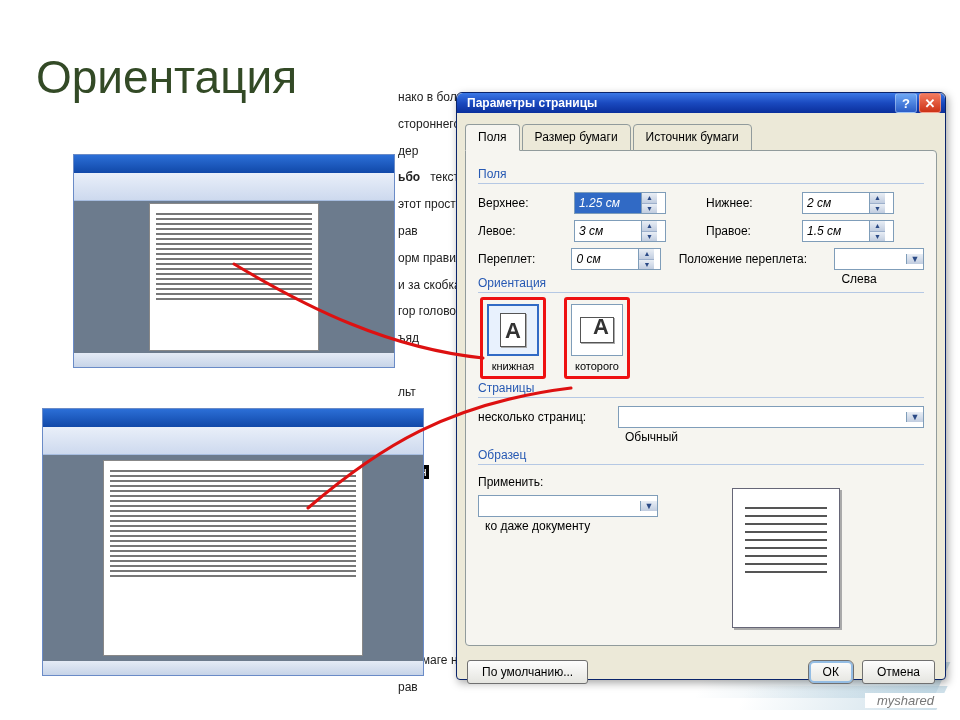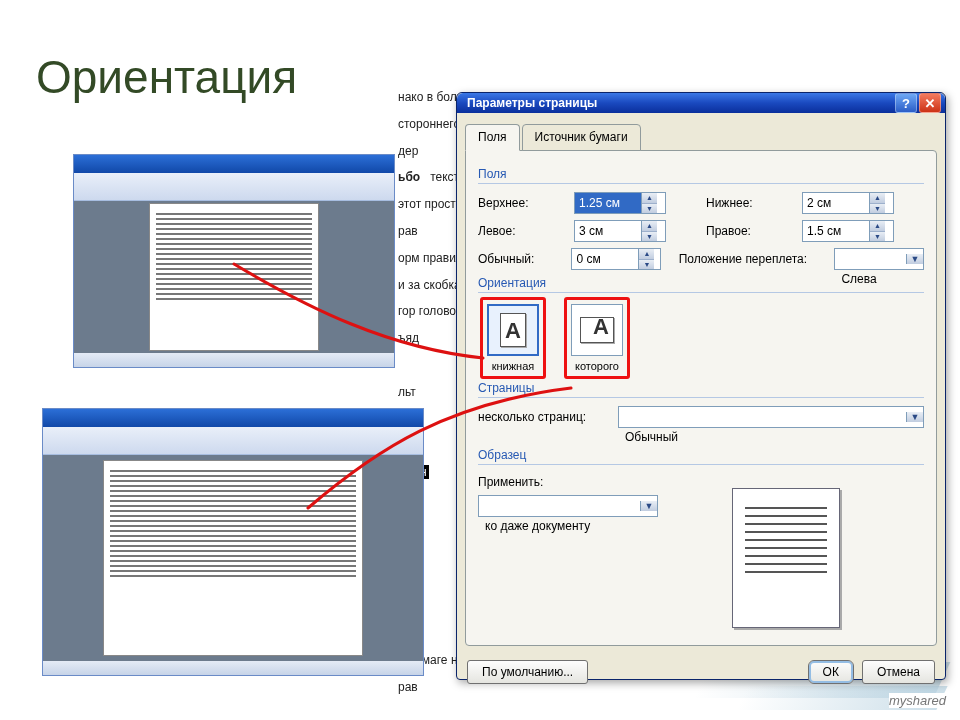--- a/index.html
+++ b/index.html
@@ -164,20 +164,21 @@
     background: #fff;
     height: 22px;
     width: 92px;
   }
   .spin input {
     border: none;
     font-size: 12px;
     padding: 0 4px;
     width: 66px;
     background: #fff;
+    font-style: italic;
   }
   .spin.sel input { background: #316ac5; color: #fff; }
   .spin .arrows {
     width: 16px;
     display: flex;
     flex-direction: column;
     border-left: 1px solid #7f9db9;
   }
   .spin .arrows span {
     flex:1;
@@ -264,21 +265,21 @@
   .dlg-buttons .flex { flex:1; }
 
   .myshared {
     position:absolute;
     right: 6px; bottom: 4px;
     font-style: italic;
     color:#777;
     font-size: 13px;
     z-index: 2;
     background:#fff;
-    padding: 0 0;
+    padding: 0 12px;
   }
 </style>
 </head>
 <body>
 
 <div class="slide-frame">
   <div class="watermark-line"></div>
   <div class="watermark-line w2"></div>
 
   <div class="title">Ориентация</div>
@@ -376,20 +377,21 @@
   <div class="dialog">
     <div class="titlebar">
       <span>Параметры страницы</span>
       <span class="spacer"></span>
       <span class="winbtn help">?</span>
       <span class="winbtn close">✕</span>
     </div>
 
     <div class="tabs">
       <div class="tab active">Поля</div>
+      <div class="tab">Размер бумаги</div>
       <div class="tab">Источник бумаги</div>
     </div>
 
     <div class="tabbody">
 
       <div class="group-label">Поля</div>
       <div class="group-rule"></div>
 
       <div class="row">
         <span class="lbl">Верхнее:</span>
@@ -425,21 +427,21 @@
         <div class="spin">
           <input value="1.5 см" style="">
           <div class="arrows">
               <span>▲</span>
               <span>▼</span>
             </div>
         </div>
       </div>
 
       <div class="row">
-        <span class="lbl">Обычный:</span>
+        <span class="lbl">Переплет:</span>
         <div class="spin">
           <input value="0 см" style="">
           <div class="arrows">
               <span>▲</span>
               <span>▼</span>
             </div>
         </div>
         <span style="width:18px"></span>
         <span class="lbl2">Положение переплета:</span>
         <div class="select" style="width:92px">

